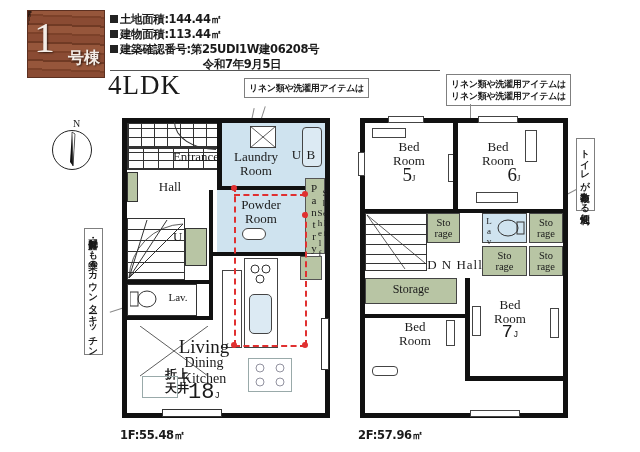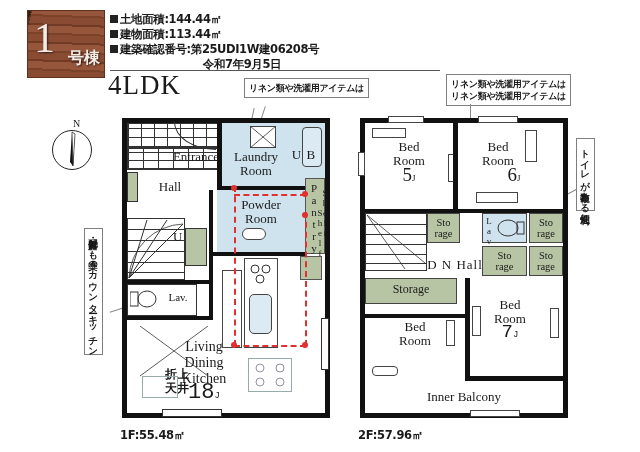--- a/index.html
+++ b/index.html
@@ -229,21 +229,21 @@
     <svg width="34" height="28" style="position:absolute;left:122px;top:142px;">
       <circle cx="11" cy="9" r="4" fill="none" stroke="#333" stroke-width="1"></circle>
       <circle cx="22" cy="9" r="4" fill="none" stroke="#333" stroke-width="1"></circle>
       <circle cx="16" cy="19" r="4" fill="none" stroke="#333" stroke-width="1"></circle>
     </svg>
     <div class="fixbox" style="left:127px;top:176px;width:23px;height:40px;border-radius:5px;background:#dceaf3;"></div>
     <div class="fixbox" style="left:100px;top:152px;width:20px;height:78px;"></div>
 
     <div class="room fill-green" style="left:178px;top:138px;width:22px;height:24px;border:1px solid #555;"></div>
 
-    <div class="lbl md" style="left:42px;top:222px;width:80px;font-size:14px;">Living</div>
+    <div class="lbl md" style="left:42px;top:222px;width:80px;font-size:19px;">Living</div>
     <div class="lbl md" style="left:42px;top:238px;width:80px;font-size:14px;">Dining</div>
     <div class="lbl md" style="left:42px;top:254px;width:80px;font-size:14px;">Kitchen</div>
     <div class="lbl" style="left:42px;top:268px;width:80px;font-size:22px;font-family:Liberation Mono, monospace;">
       <span>18</span><span class="jsuf">J</span>
     </div>
 
     <div class="lbl jp" style="left:40px;top:222px;width:30px;font-size:12px;">折上</div>
     <div class="lbl jp" style="left:40px;top:236px;width:30px;font-size:12px;">天井</div>
 
     <svg width="70" height="58" style="position:absolute;left:18px;top:208px;">
@@ -360,21 +360,20 @@
     <div class="lbl md" style="left:110px;top:180px;width:80px;">Bed</div>
     <div class="lbl md" style="left:110px;top:194px;width:80px;">Room</div>
     <div class="lbl" style="left:110px;top:208px;width:80px;font-size:19px;font-family:Liberation Mono, monospace;">
       <span>7</span><span class="jsuf">J</span>
     </div>
     <div class="fixbox" style="left:190px;top:190px;width:9px;height:30px;"></div>
     <div class="fixbox" style="left:112px;top:188px;width:9px;height:30px;"></div>
 
     <div class="wall" style="left:105px;top:258px;width:98px;height:5px;"></div>
     <div class="room fill-white" style="left:5px;top:263px;width:198px;height:32px;"></div>
-    <div class="lbl md" style="left:5px;top:272px;width:198px;">Inner Balcony</div>
 
     <div class="fixbox" style="left:28px;top:-2px;width:36px;height:7px;"></div>
     <div class="fixbox" style="left:118px;top:-2px;width:40px;height:7px;"></div>
     <div class="fixbox" style="left:-2px;top:34px;width:7px;height:24px;"></div>
     <div class="fixbox" style="left:110px;top:292px;width:50px;height:7px;"></div>
   </div>
 
   <div class="areatxt" style="left:120px;top:428px;">1F:55.48㎡</div>
   <div class="areatxt" style="left:358px;top:428px;">2F:57.96㎡</div>
 

